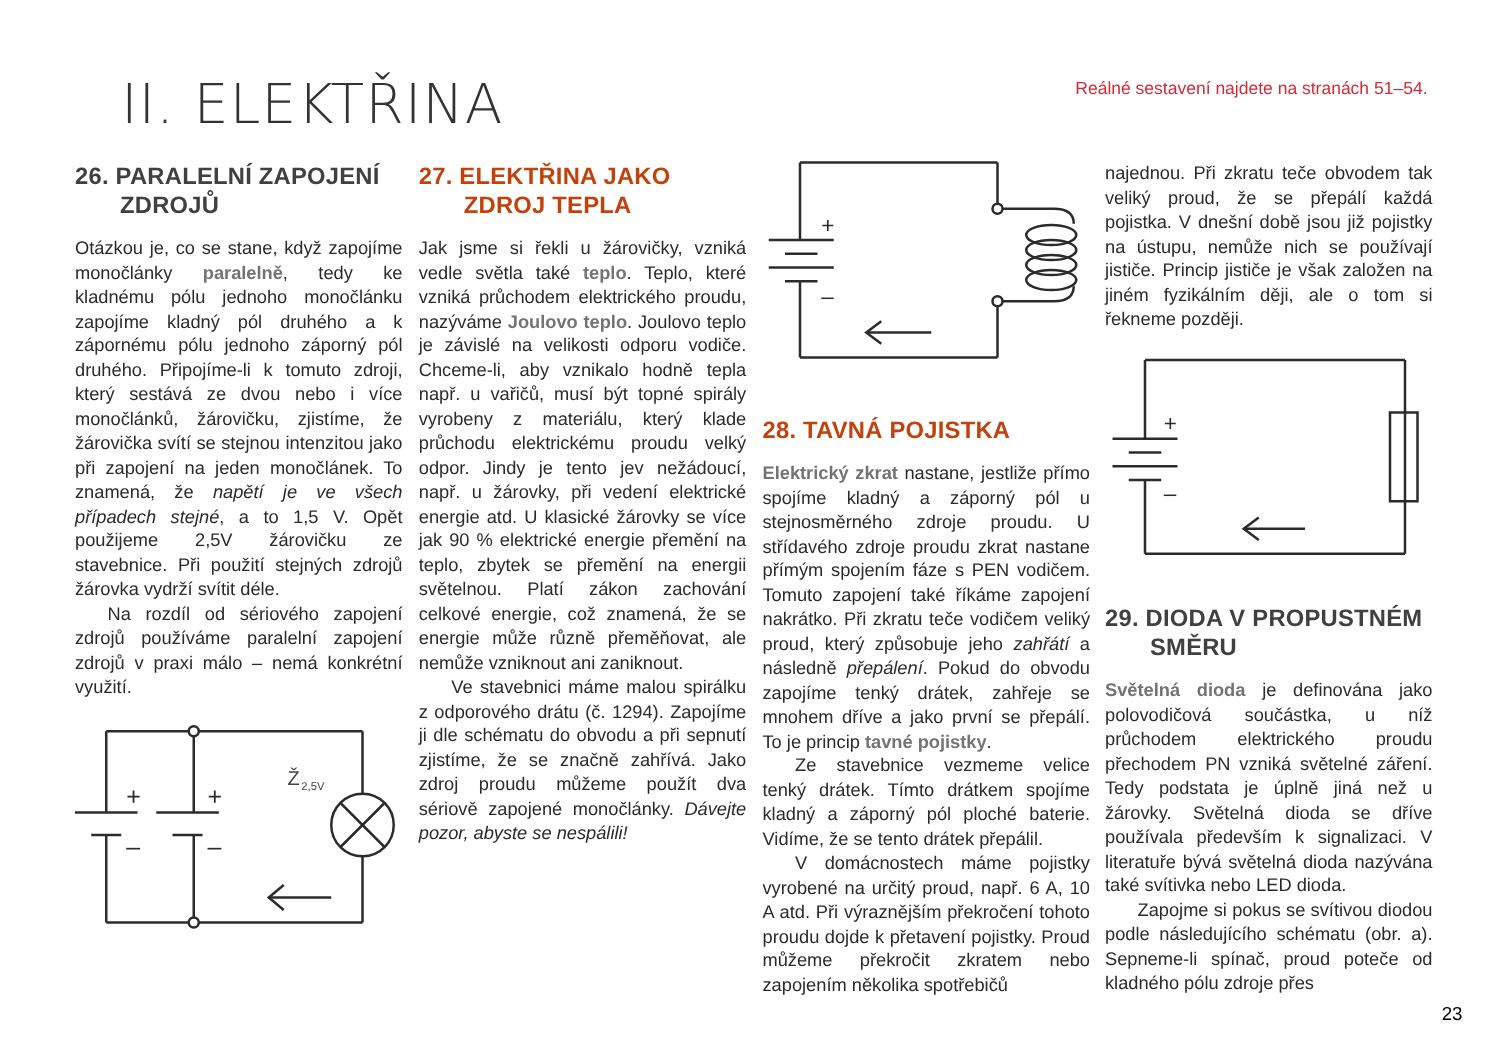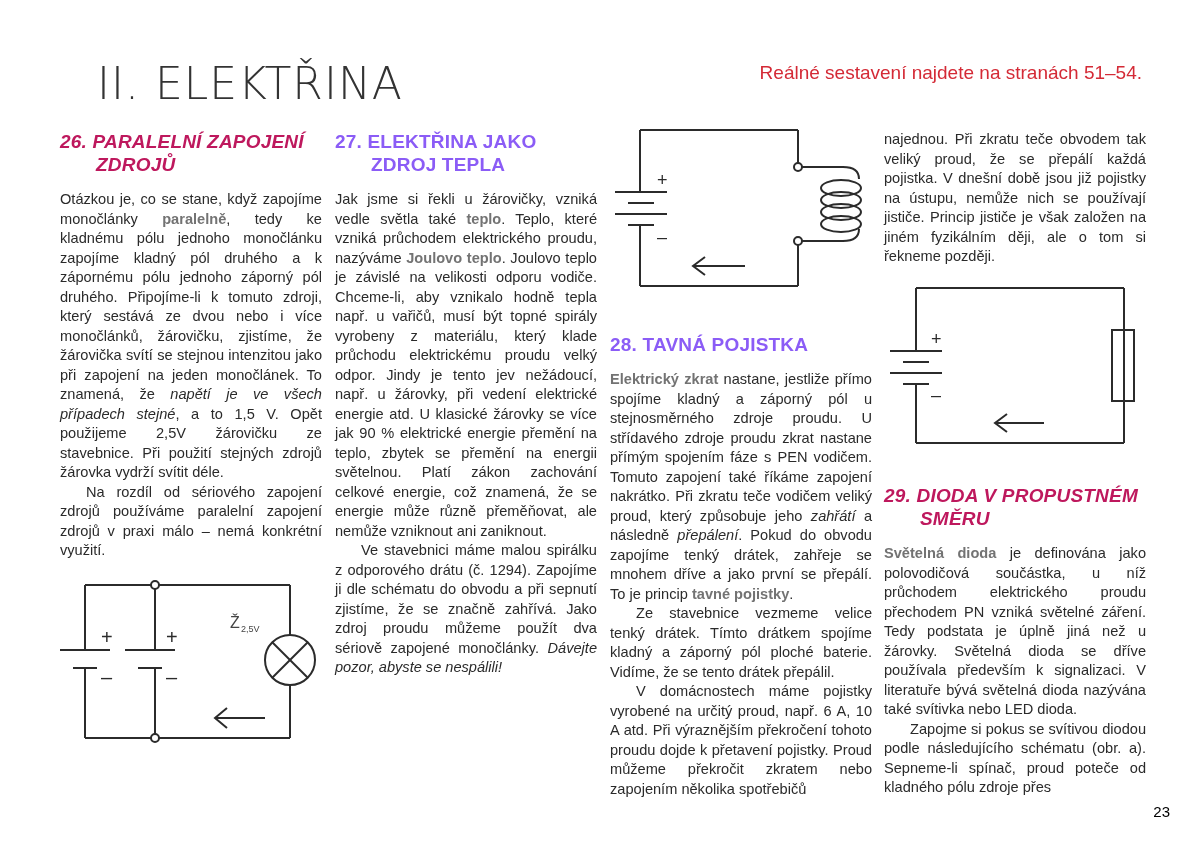--- a/index.html
+++ b/index.html
@@ -1,27 +1,27 @@
 <!DOCTYPE html>
 <html><head>
 <meta charset="utf-8">
 <style>
   html, body { margin:0; padding:0; background:#ffffff; }
   body { width:1200px; height:848px; position:relative; overflow:hidden;
          font-family:"Liberation Sans", sans-serif; color:#2a2a2a; }
   .chapter-title { position:absolute; left:57px; top:58px; font-size:44px; font-weight:300;
          letter-spacing:1px; color:#333; font-family:"DejaVu Sans", sans-serif; font-weight:200;margin-left:40px; }
-  .note { position:absolute; right:58px; top:62px; font-size:19px; color:#d42a36;margin-left:20px; }
+  .note { position:absolute; right:58px; top:62px; font-size:14px; color:#d42a36;margin-left:20px; }
   .col { position:absolute; width:262px; font-size:14.6px; line-height:19.5px; text-align:justify; }
   .col p { margin:0; }
   .col p.indent { text-indent:26px; }
   .h { font-weight:bold; font-size:19px; line-height:23px; margin:0 0 14px 0; text-align:left;
        padding-left:36px; text-indent:-36px; letter-spacing:0.2px; }
-  .h.red { color:#8b5cf6; }
-  .h.dark { color:#be185d;font-style:italic; }
+  .h.red { color:#c2410c; }
+  .h.dark { color:#404040; }
   b { font-weight:bold; color:#737373; }
   svg { position:absolute; }
   svg line, svg rect, svg path, svg polyline, svg circle, svg ellipse { stroke:#2b2b2b; stroke-width:2; fill:none; }
   .pagenum { position:absolute; right:30px; top:803px; font-size:15px; color:#000000; }
 </style>
 </head>
 <body>
 
 <div class="chapter-title">II. ELEKTŘINA</div>
 <div class="note">Reálné sestavení najdete na stranách 51–54.</div>

